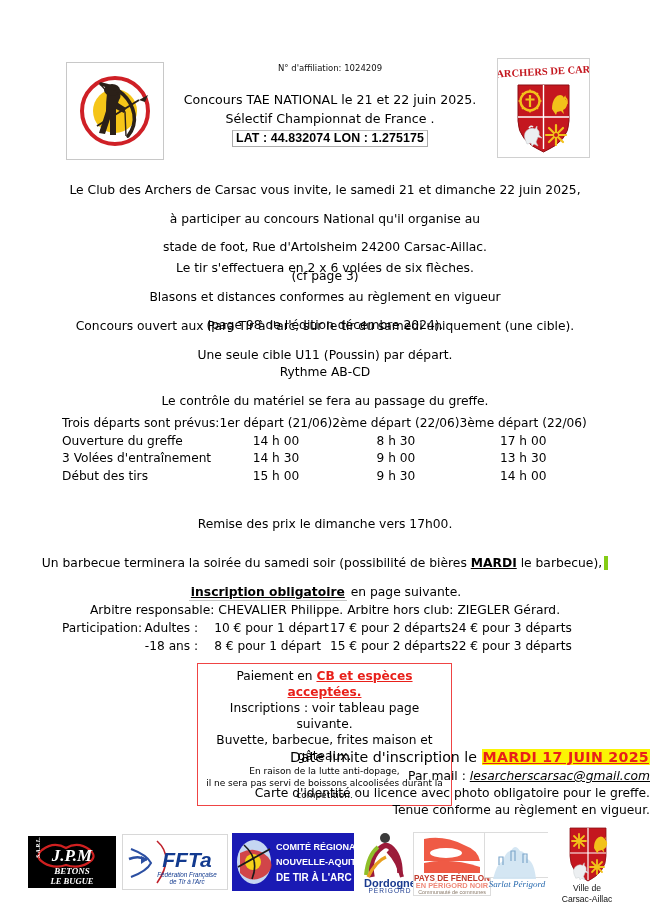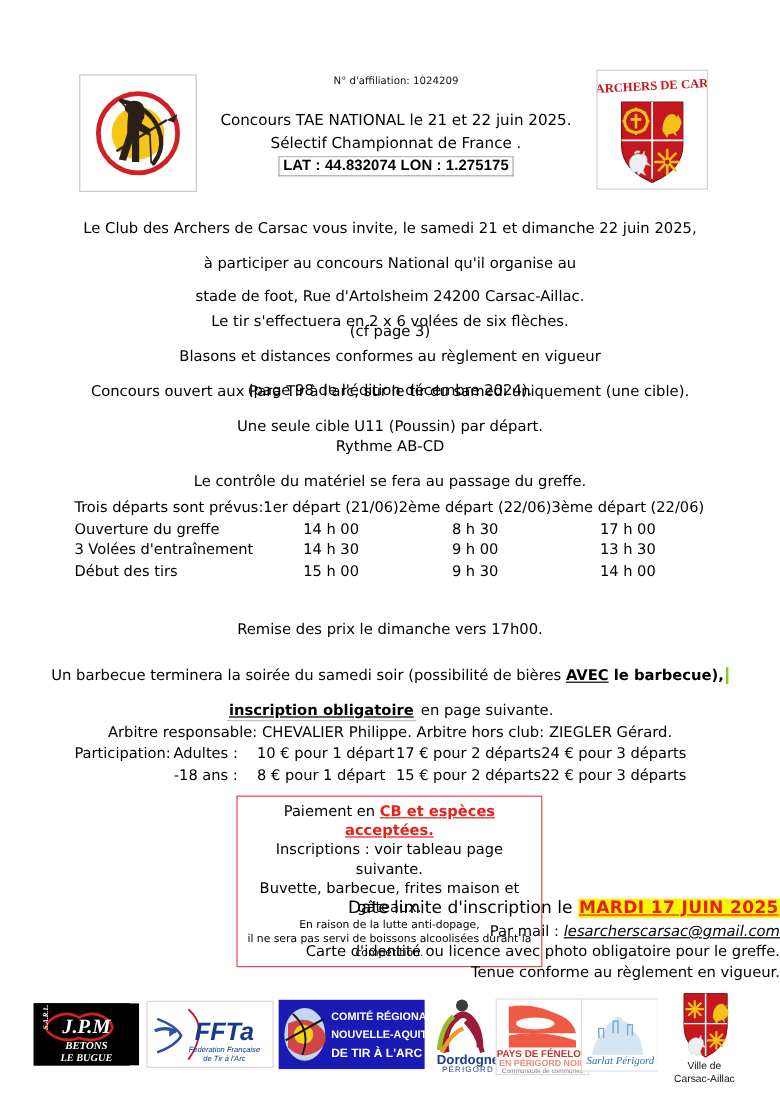--- a/index.html
+++ b/index.html
@@ -98,23 +98,22 @@
   .b1 { top: 170px; }
   .b2 { top: 248px; }
   .b3 { top: 306px; }
   .b4 { top: 352px; }
   .b-remise { top: 504px; }
   .b-bbq { top: 543px; }
   .b-arbitre { top: 590px; }
 
   .u-bold { font-weight: bold; text-decoration: underline; }
   .thinbox-r {
-    border-right: 2px solid #84cc16;
+    border-right: 4px solid #84cc16;
     padding-right: 2px;
-    font-weight: bold;
   }
   .thinbox-b {
     border-bottom: 1px solid #c4c4c4;
     padding: 0 2px 1px 2px;
   }
 
   
   .departs {
     position: absolute;
     left: 62px; top: 415px;
@@ -197,21 +196,21 @@
   .flogo {
     position: absolute;
     box-sizing: border-box;
     background: #fff;
   }
   .f-jpm   { left: 28px;  top: 18px; width: 80px;  height: 52px; background:#000; }
   .f-ffta  { left: 122px; top: 16px; width: 106px; height: 56px; border: 1px solid #d8d8d8; }
   .f-crna  { left: 232px; top: 15px; width: 122px; height: 58px; }
   .f-dord  { left: 358px; top: 13px; width: 65px;  height: 65px; }
   .f-fene  { left: 413px; top: 14px; width: 78px;  height: 64px; border: 1px solid #dcdcdc; }
-  .f-sarl  { left: 484px; top: 14px; width: 65px;  height: 61px; border: 1px solid #dcdcdc; }
+  .f-sarl  { left: 484px; top: 14px; width: 65px;  height: 46px; border: 1px solid #dcdcdc; }
   .f-ville { left: 548px; top: 8px;  width: 78px;  height: 78px; }
   .ville-cap {
     position:absolute; left:0; right:0; bottom:0;
     text-align:center; font-size:8.6px; line-height:10.5px;
     font-family:"Liberation Sans", sans-serif; color:#111;
   }
 </style>
 </head>
 <body>
 
@@ -334,21 +333,21 @@
         <td class="c3">14 h 00</td>
       </tr>
     </tbody>
   </table>
 
   <div class="body-text b-remise">
     <p>Remise des prix le dimanche vers 17h00.</p>
   </div>
 
   <div class="body-text b-bbq">
-    <p><span>Un barbecue terminera la soirée du samedi soir (possibilité de bières </span><span class="u-bold">AVEC</span><span class="thinbox-r"> le barbecue),</span></p>
+    <p><span>Un barbecue terminera la soirée du samedi soir (possibilité de bières </span><span class="u-bold">MARDI</span><span class="thinbox-r"> le barbecue),</span></p>
     <p><span class="u-bold thinbox-b">inscription obligatoire</span><span> en page suivante.</span></p>
   </div>
 
   <div class="body-text b-arbitre">
     <p>Arbitre responsable: CHEVALIER Philippe.  Arbitre hors club: ZIEGLER Gérard.</p>
   </div>
 
   <table class="participation">
     <tbody>
       <tr>

